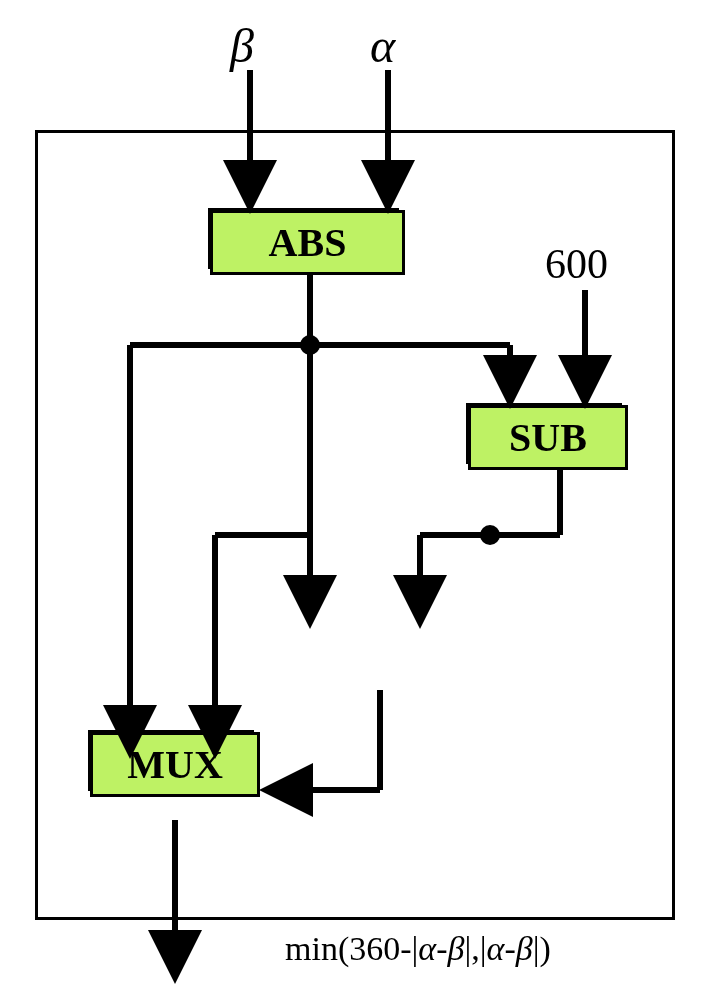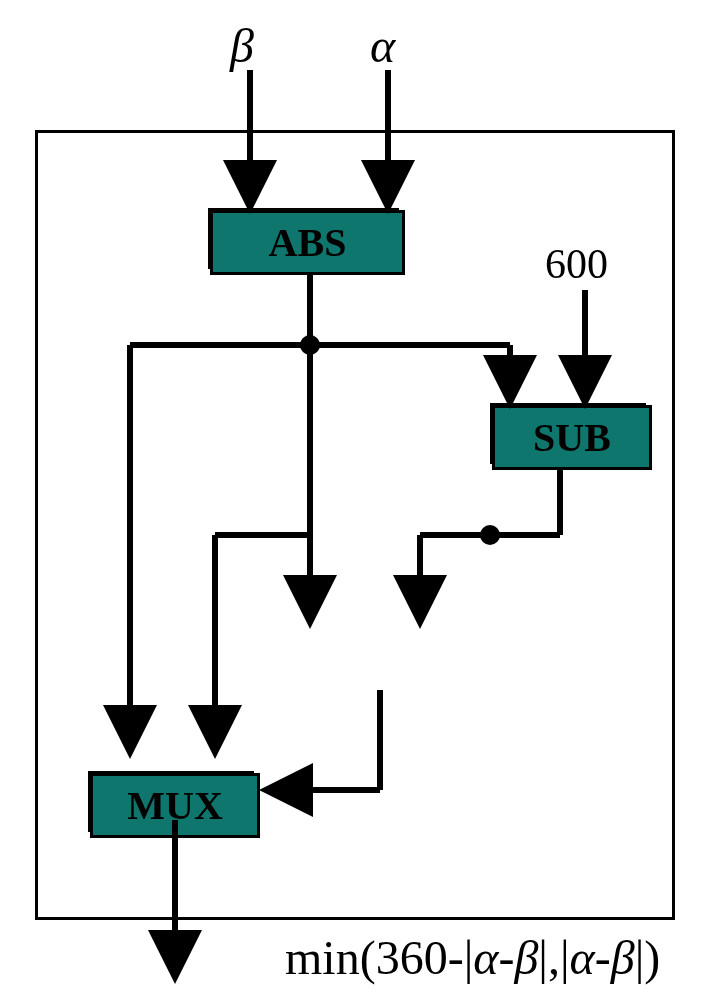--- a/index.html
+++ b/index.html
@@ -16,21 +16,21 @@
     height: 1000px;
   }
   .boundary {
     position: absolute;
     border: 3px solid #000;
     box-sizing: border-box;
     background: #fff;
   }
   .block {
     position: absolute;
-    background: #0f766e;
+    background: #bef264;
     border: 3px solid #000;
     box-sizing: border-box;
     display: flex;
     align-items: center;
     justify-content: center;
     font-weight: bold;
     font-size: 40px;
   }
   
   .block::after {
@@ -65,30 +65,30 @@
   <div class="boundary" style="left:35px; top:130px; width:640px; height:790px;"></div>
 
   <span class="lbl italic" style="left:230px; top:18px; font-size:48px;">β</span>
   <span class="lbl italic" style="left:370px; top:18px; font-size:48px;">α</span>
   <span class="lbl" style="left:545px; top:240px; font-size:42px;">600</span>
 
   <div class="block" style="left:210px; top:210px; width:195px; height:65px;">
     <span>ABS</span>
   </div>
 
-  <div class="block" style="left:492px; top:405px; width:160px; height:65px;">
+  <div class="block" style="left:468px; top:405px; width:160px; height:65px;">
     <span>SUB</span>
   </div>
 
 
-  <div class="block" style="left:90px; top:773px; width:170px; height:65px;">
+  <div class="block" style="left:90px; top:732px; width:170px; height:65px;">
     <span>MUX</span>
   </div>
 
-  <span class="lbl" style="left:285px; top:930px; font-size:48px;">
+  <span class="lbl" style="left:285px; top:930px; font-size:34px;">
     <span style="font-style:normal;">min(360-|</span><span class="italic">α</span><span>-</span><span class="italic">β</span><span>|,|</span><span class="italic">α</span><span>-</span><span class="italic">β</span><span>|)</span>
   </span>
 
   <svg class="wires" viewBox="0 0 709 1000">
     <defs>
       <marker id="ah" viewBox="0 0 12 12" refX="10" refY="6" markerWidth="9" markerHeight="9" orient="auto-start-reverse">
         <path d="M 0 0 L 12 6 L 0 12 z" fill="#000"></path>
       </marker>
     </defs>
 

